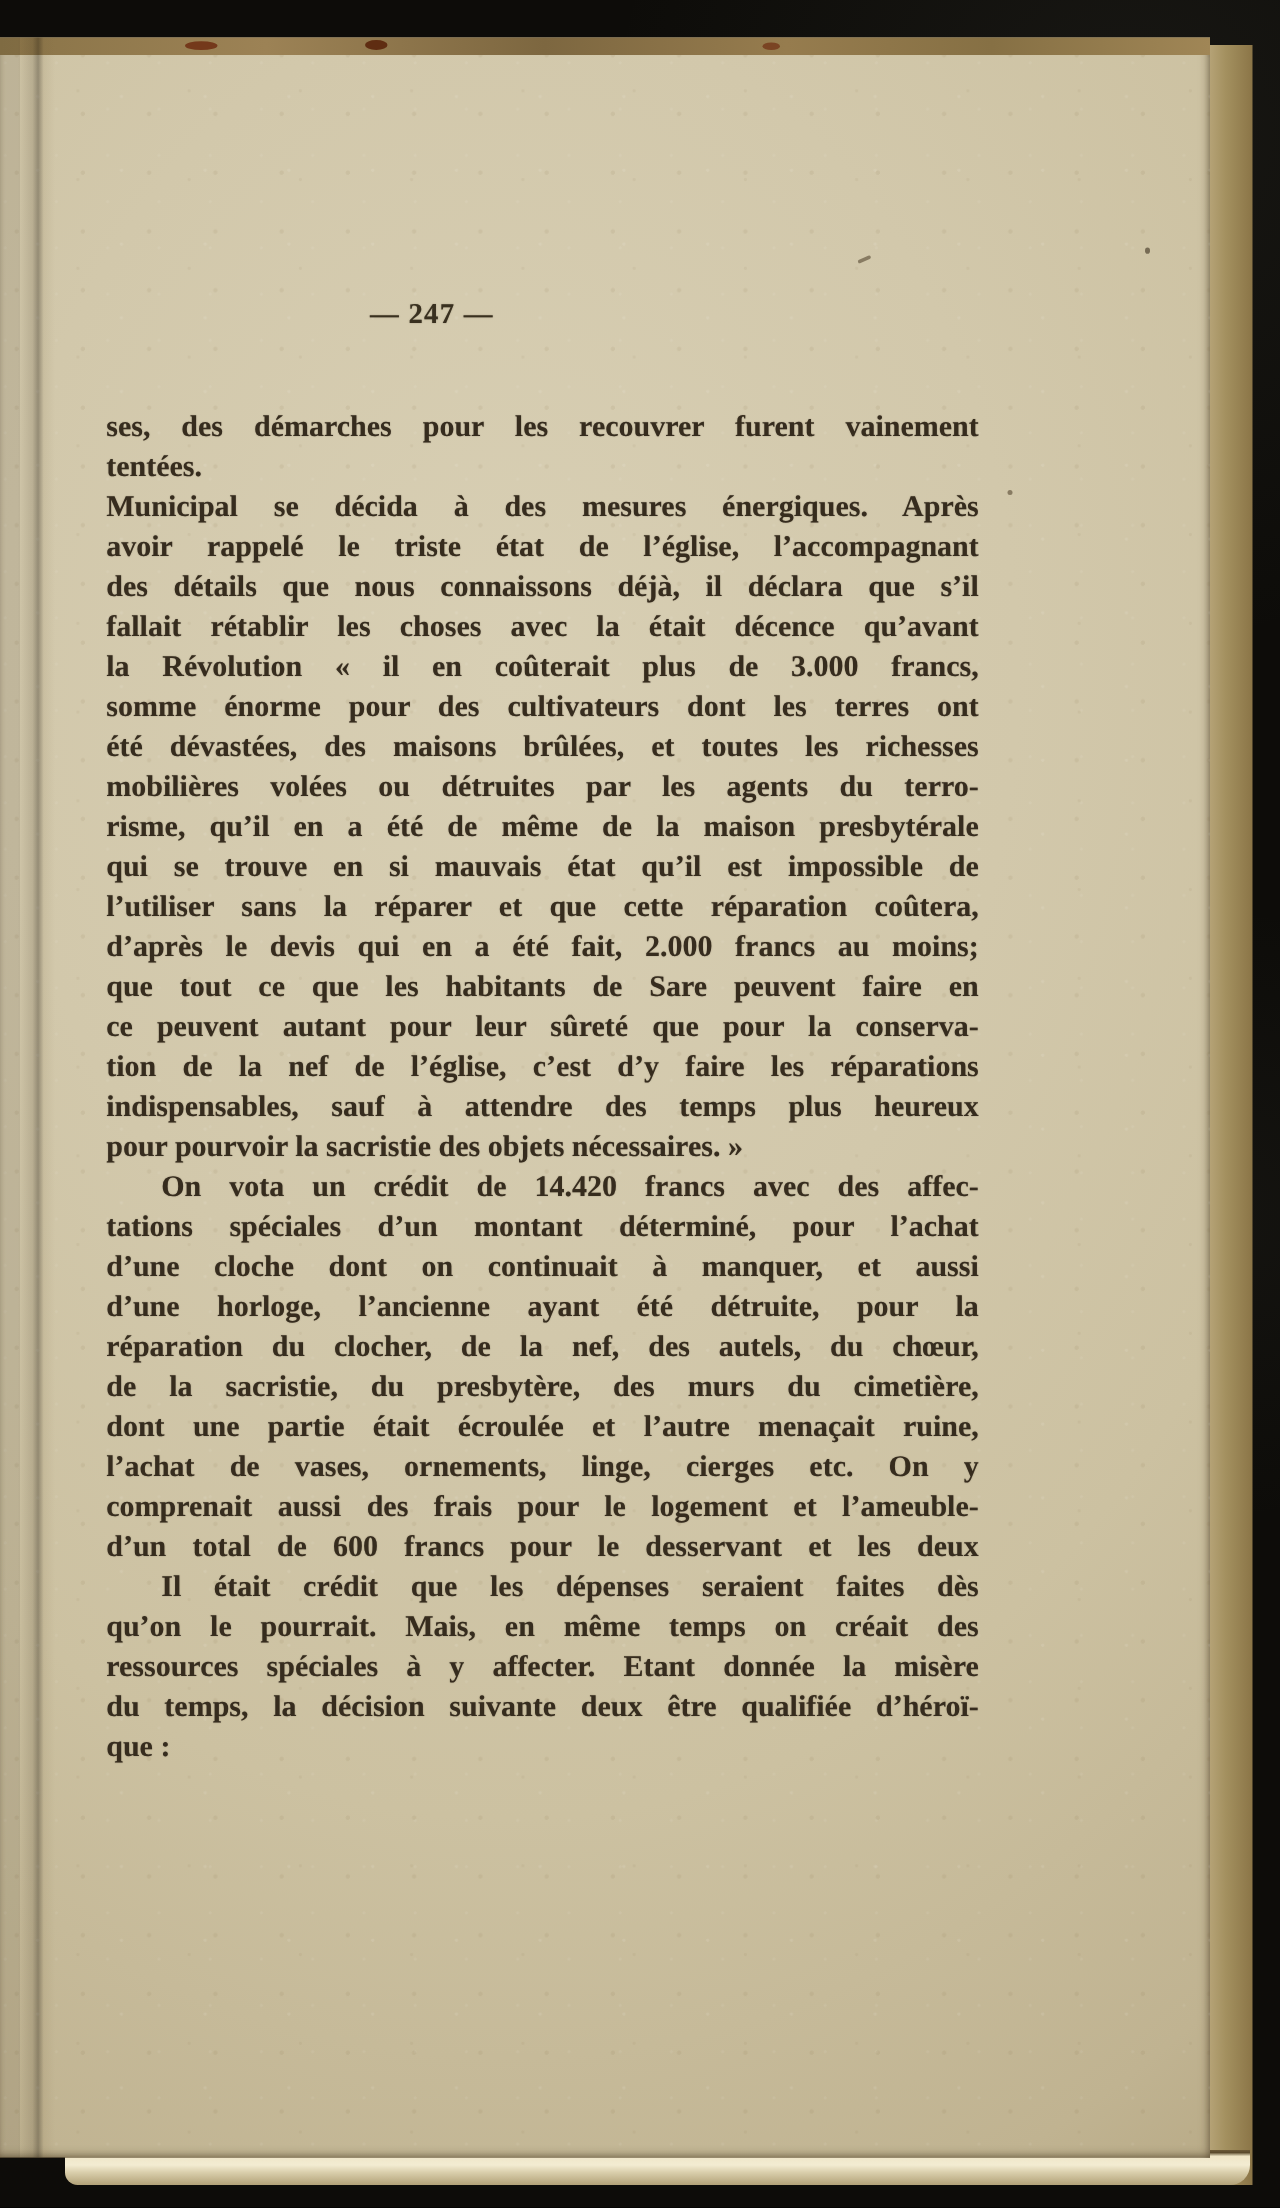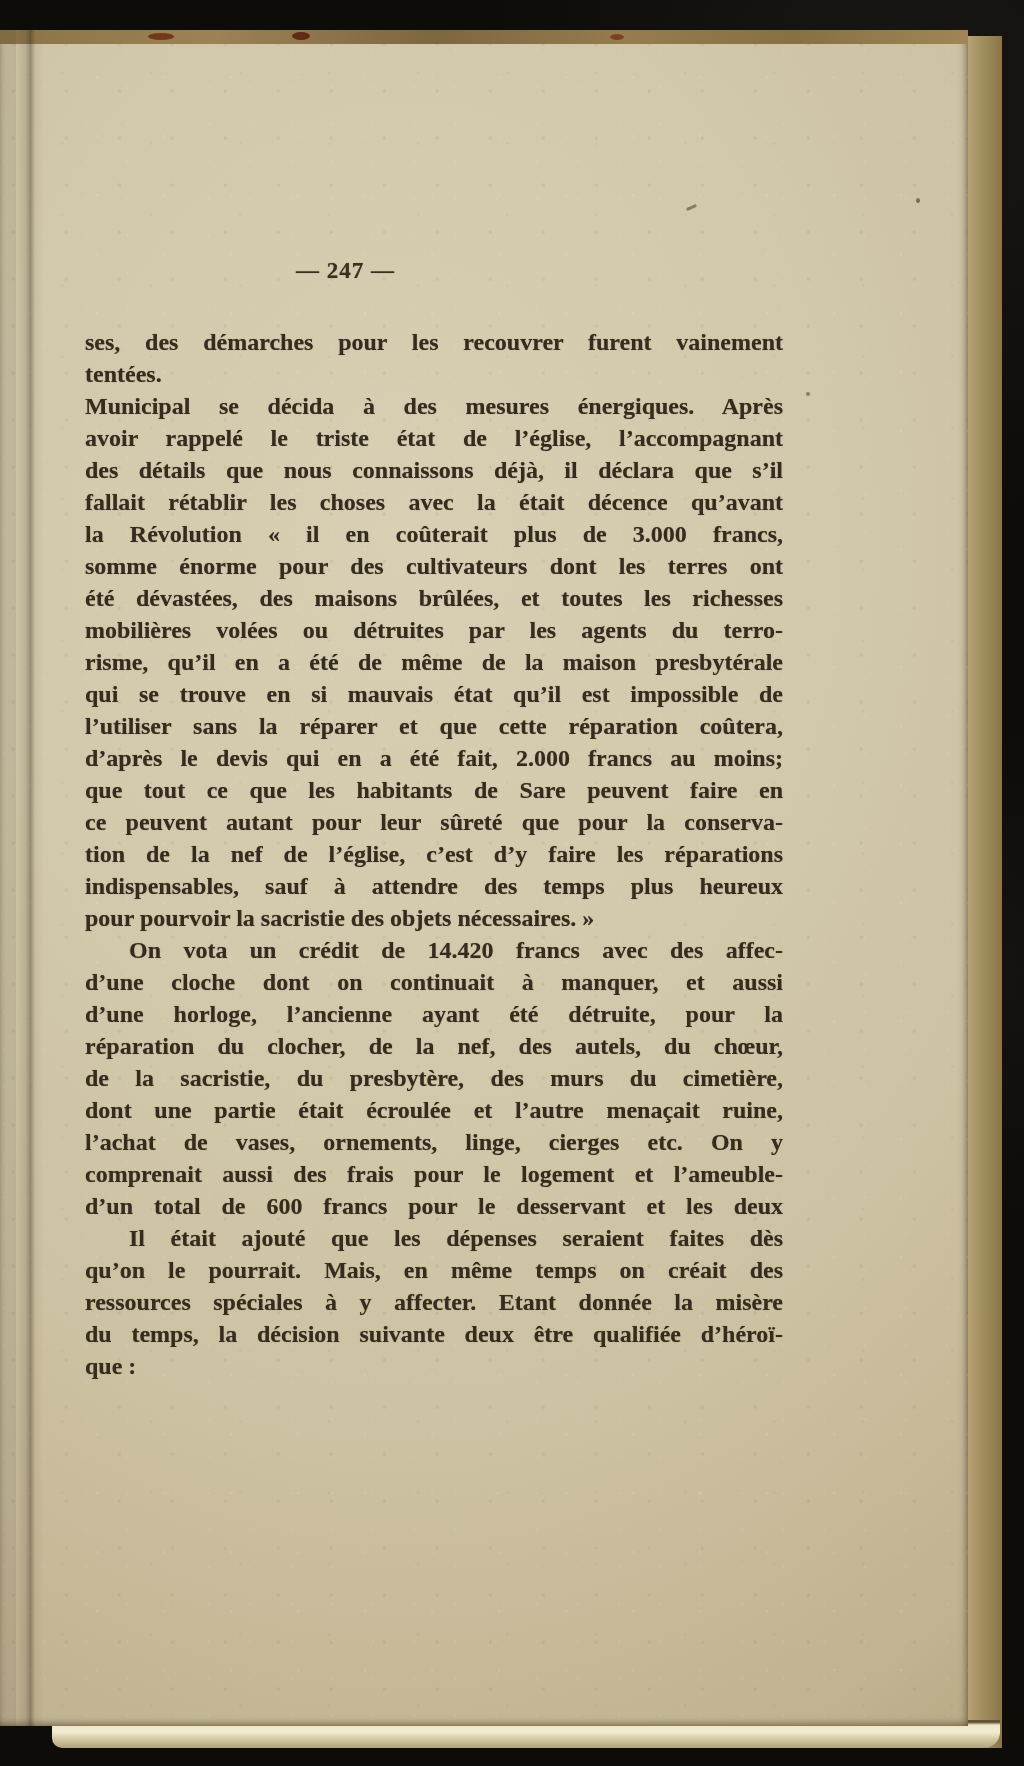--- a/index.html
+++ b/index.html
@@ -67,21 +67,20 @@
   .speck{position:absolute;background:rgba(75,60,38,0.55);border-radius:50%;}
   .speck-tilde{left:686px;top:176px;width:11px;height:3px;transform:rotate(-24deg);border-radius:2px;}
   .speck-dot1{left:806px;top:362px;width:4px;height:4px;}
   .speck-dot2{left:916px;top:168px;width:4px;height:5px;background:rgba(60,48,30,0.6);}
   
   .page-number{
     position:absolute;left:296px;top:208px;width:92px;
     text-align:center;font-size:23px;font-weight:700;color:#39301f;
     letter-spacing:1px;white-space:nowrap;
     text-shadow:0 0 1px rgba(58,47,33,0.5);
-    margin-top:20px;
   }
   .text-block{
     position:absolute;left:85px;top:256px;width:698px;
     color:#362c1e;font-size:24px;font-weight:700;
     text-shadow:0 0 1px rgba(58,47,33,0.45);
     margin-top:40px;
   }
   .line{
     height:32px;line-height:32px;
     text-align:justify;text-align-last:justify;
@@ -125,28 +124,29 @@
         <div class="line">risme, qu’il en a été de même de la maison presbytérale</div>
         <div class="line">qui se trouve en si mauvais état qu’il est impossible de</div>
         <div class="line">l’utiliser sans la réparer et que cette réparation coûtera,</div>
         <div class="line">d’après le devis qui en a été fait, 2.000 francs au moins;</div>
         <div class="line">que tout ce que les habitants de Sare peuvent faire en</div>
         <div class="line">ce peuvent autant pour leur sûreté que pour la conserva-</div>
         <div class="line">tion de la nef de l’église, c’est d’y faire les réparations</div>
         <div class="line">indispensables, sauf à attendre des temps plus heureux</div>
         <div class="line last">pour pourvoir la sacristie des objets nécessaires. »</div>
         <div class="line indent">On vota un crédit de 14.420 francs avec des affec-</div>
+        <div class="line">tations spéciales d’un montant déterminé, pour l’achat</div>
         <div class="line">d’une cloche dont on continuait à manquer, et aussi</div>
         <div class="line">d’une horloge, l’ancienne ayant été détruite, pour la</div>
         <div class="line">réparation du clocher, de la nef, des autels, du chœur,</div>
         <div class="line">de la sacristie, du presbytère, des murs du cimetière,</div>
         <div class="line">dont une partie était écroulée et l’autre menaçait ruine,</div>
         <div class="line">l’achat de vases, ornements, linge, cierges etc. On y</div>
         <div class="line">comprenait aussi des frais pour le logement et l’ameuble-</div>
         <div class="line">d’un total de 600 francs pour le desservant et les deux</div>
-        <div class="line indent">Il était ajouté que les dépenses seraient faites dès</div>
+        <div class="line indent">Il était crédit que les dépenses seraient faites dès</div>
         <div class="line">qu’on le pourrait. Mais, en même temps on créait des</div>
         <div class="line">ressources spéciales à y affecter. Etant donnée la misère</div>
         <div class="line">du temps, la décision suivante deux être qualifiée d’héroï-</div>
         <div class="line last">que :</div>
       </div>
   </div>
 </div>
 
 </body></html>

